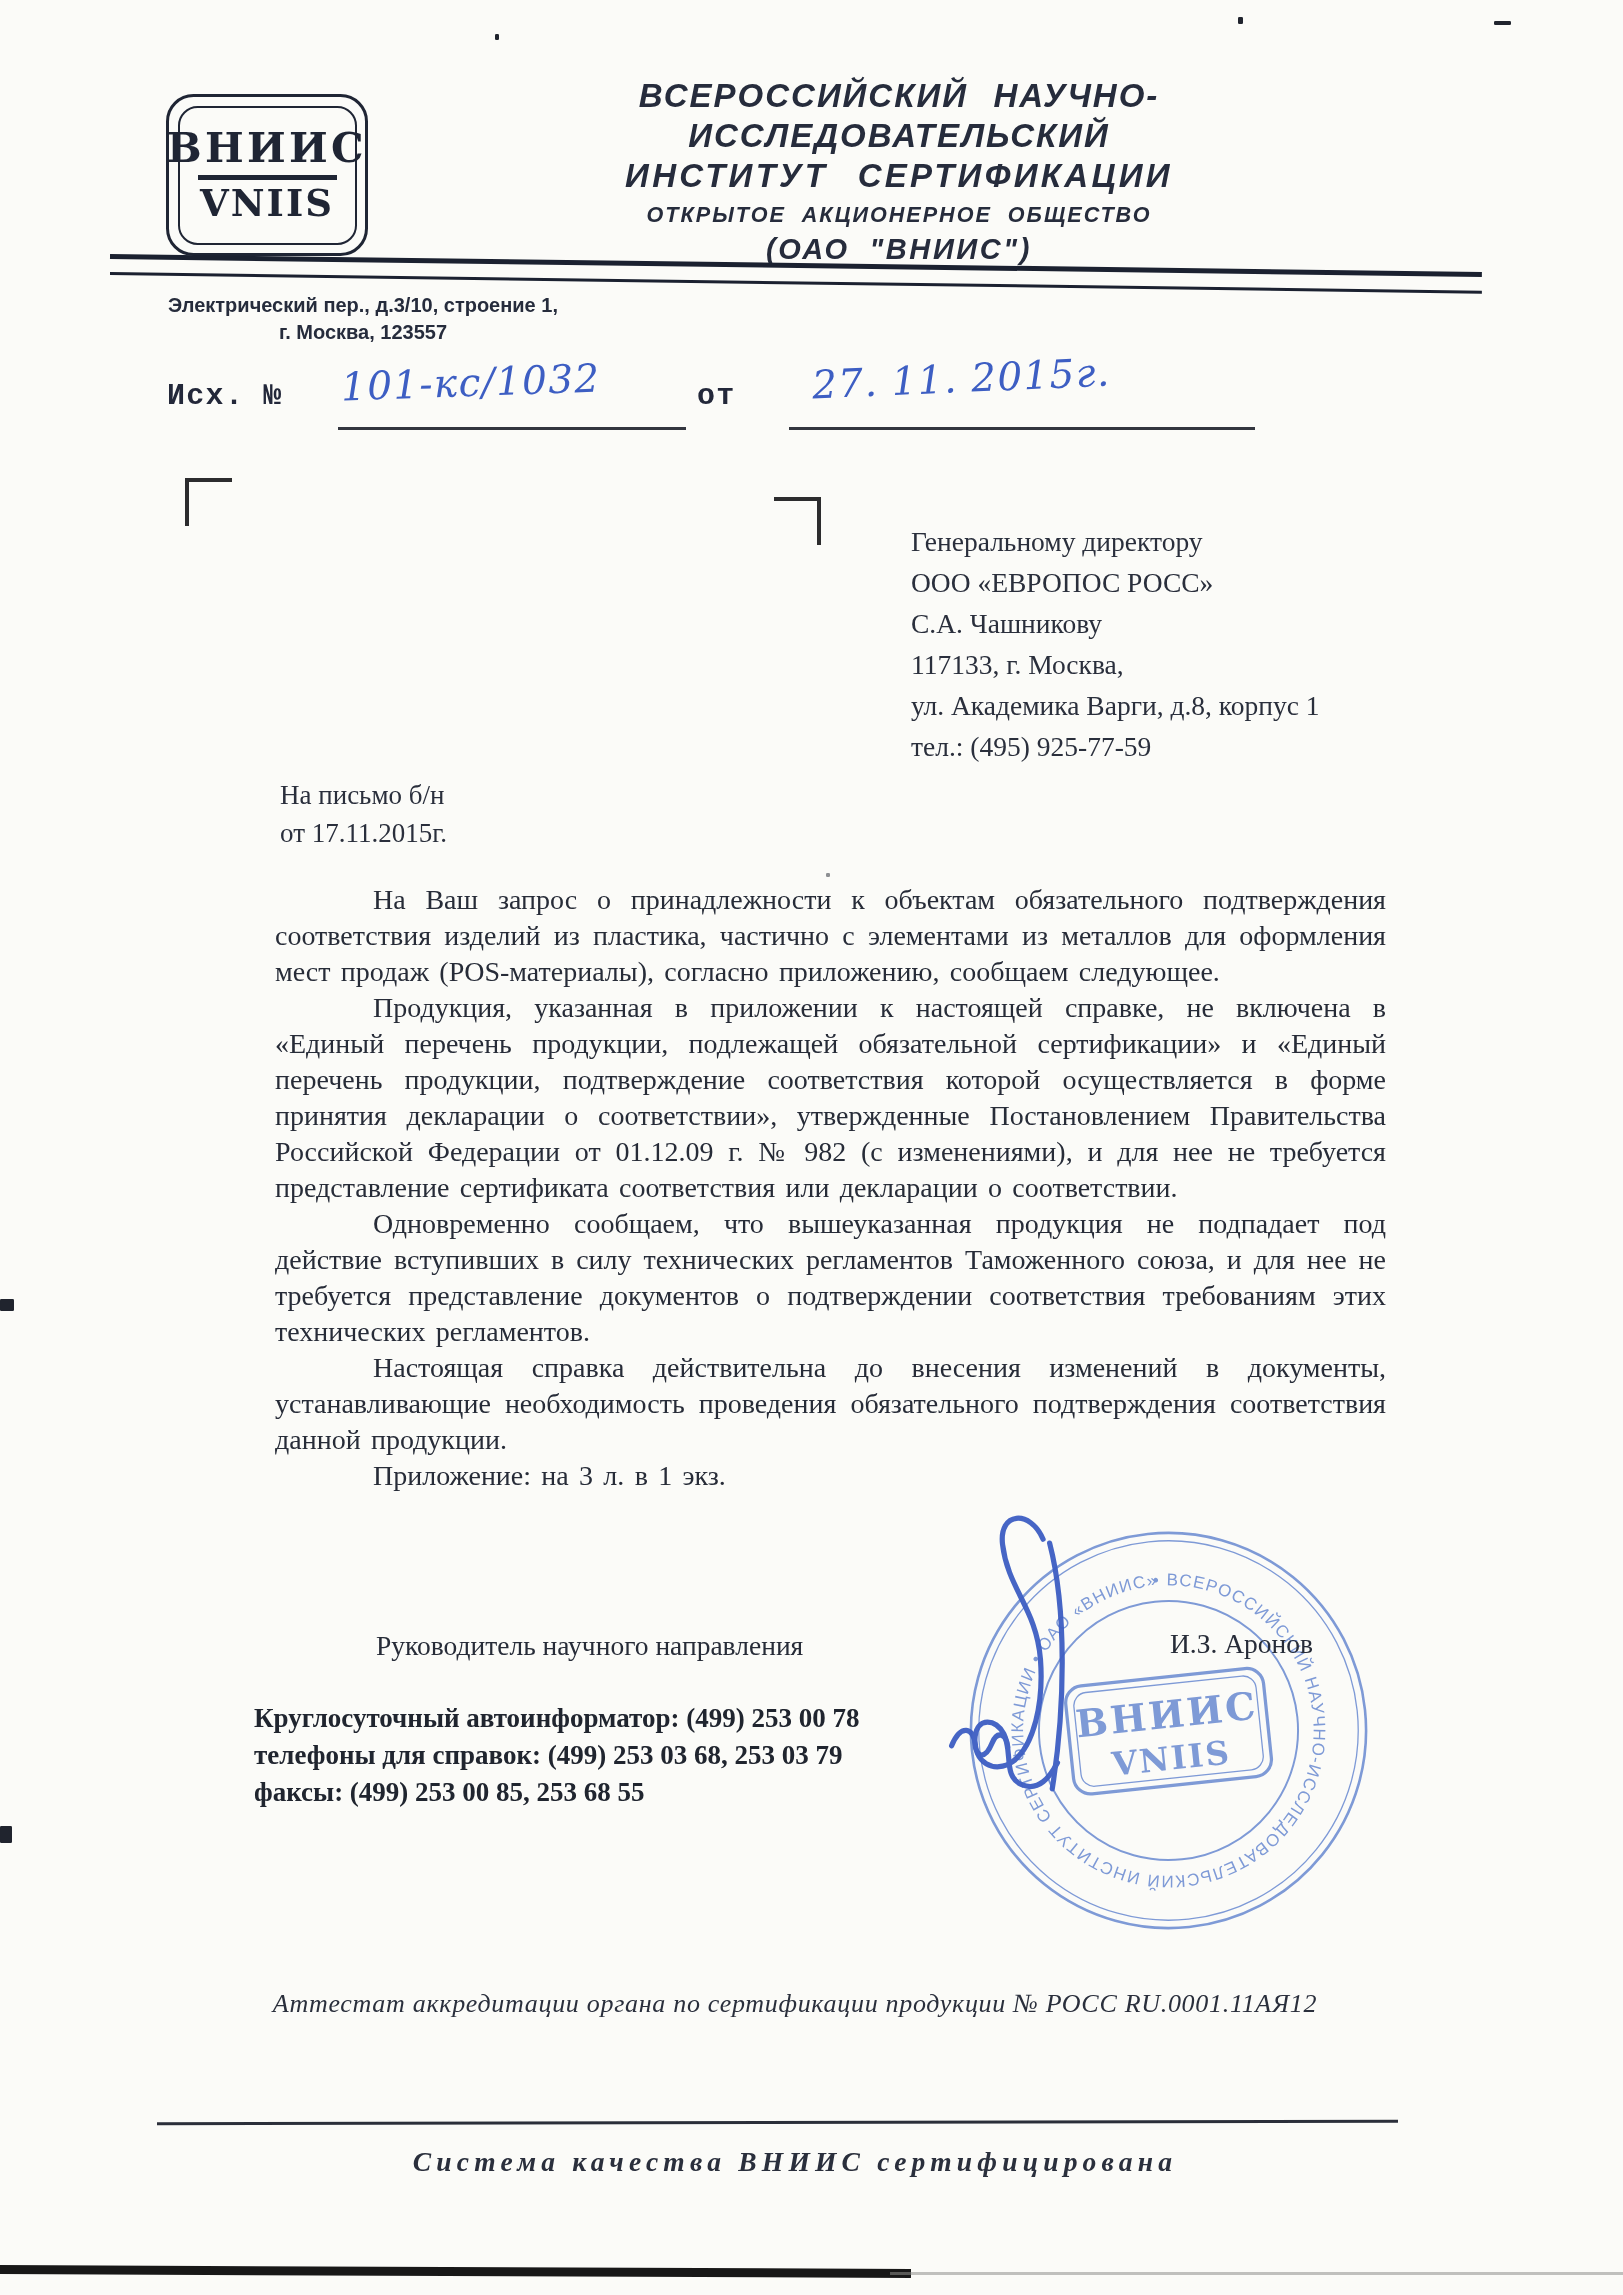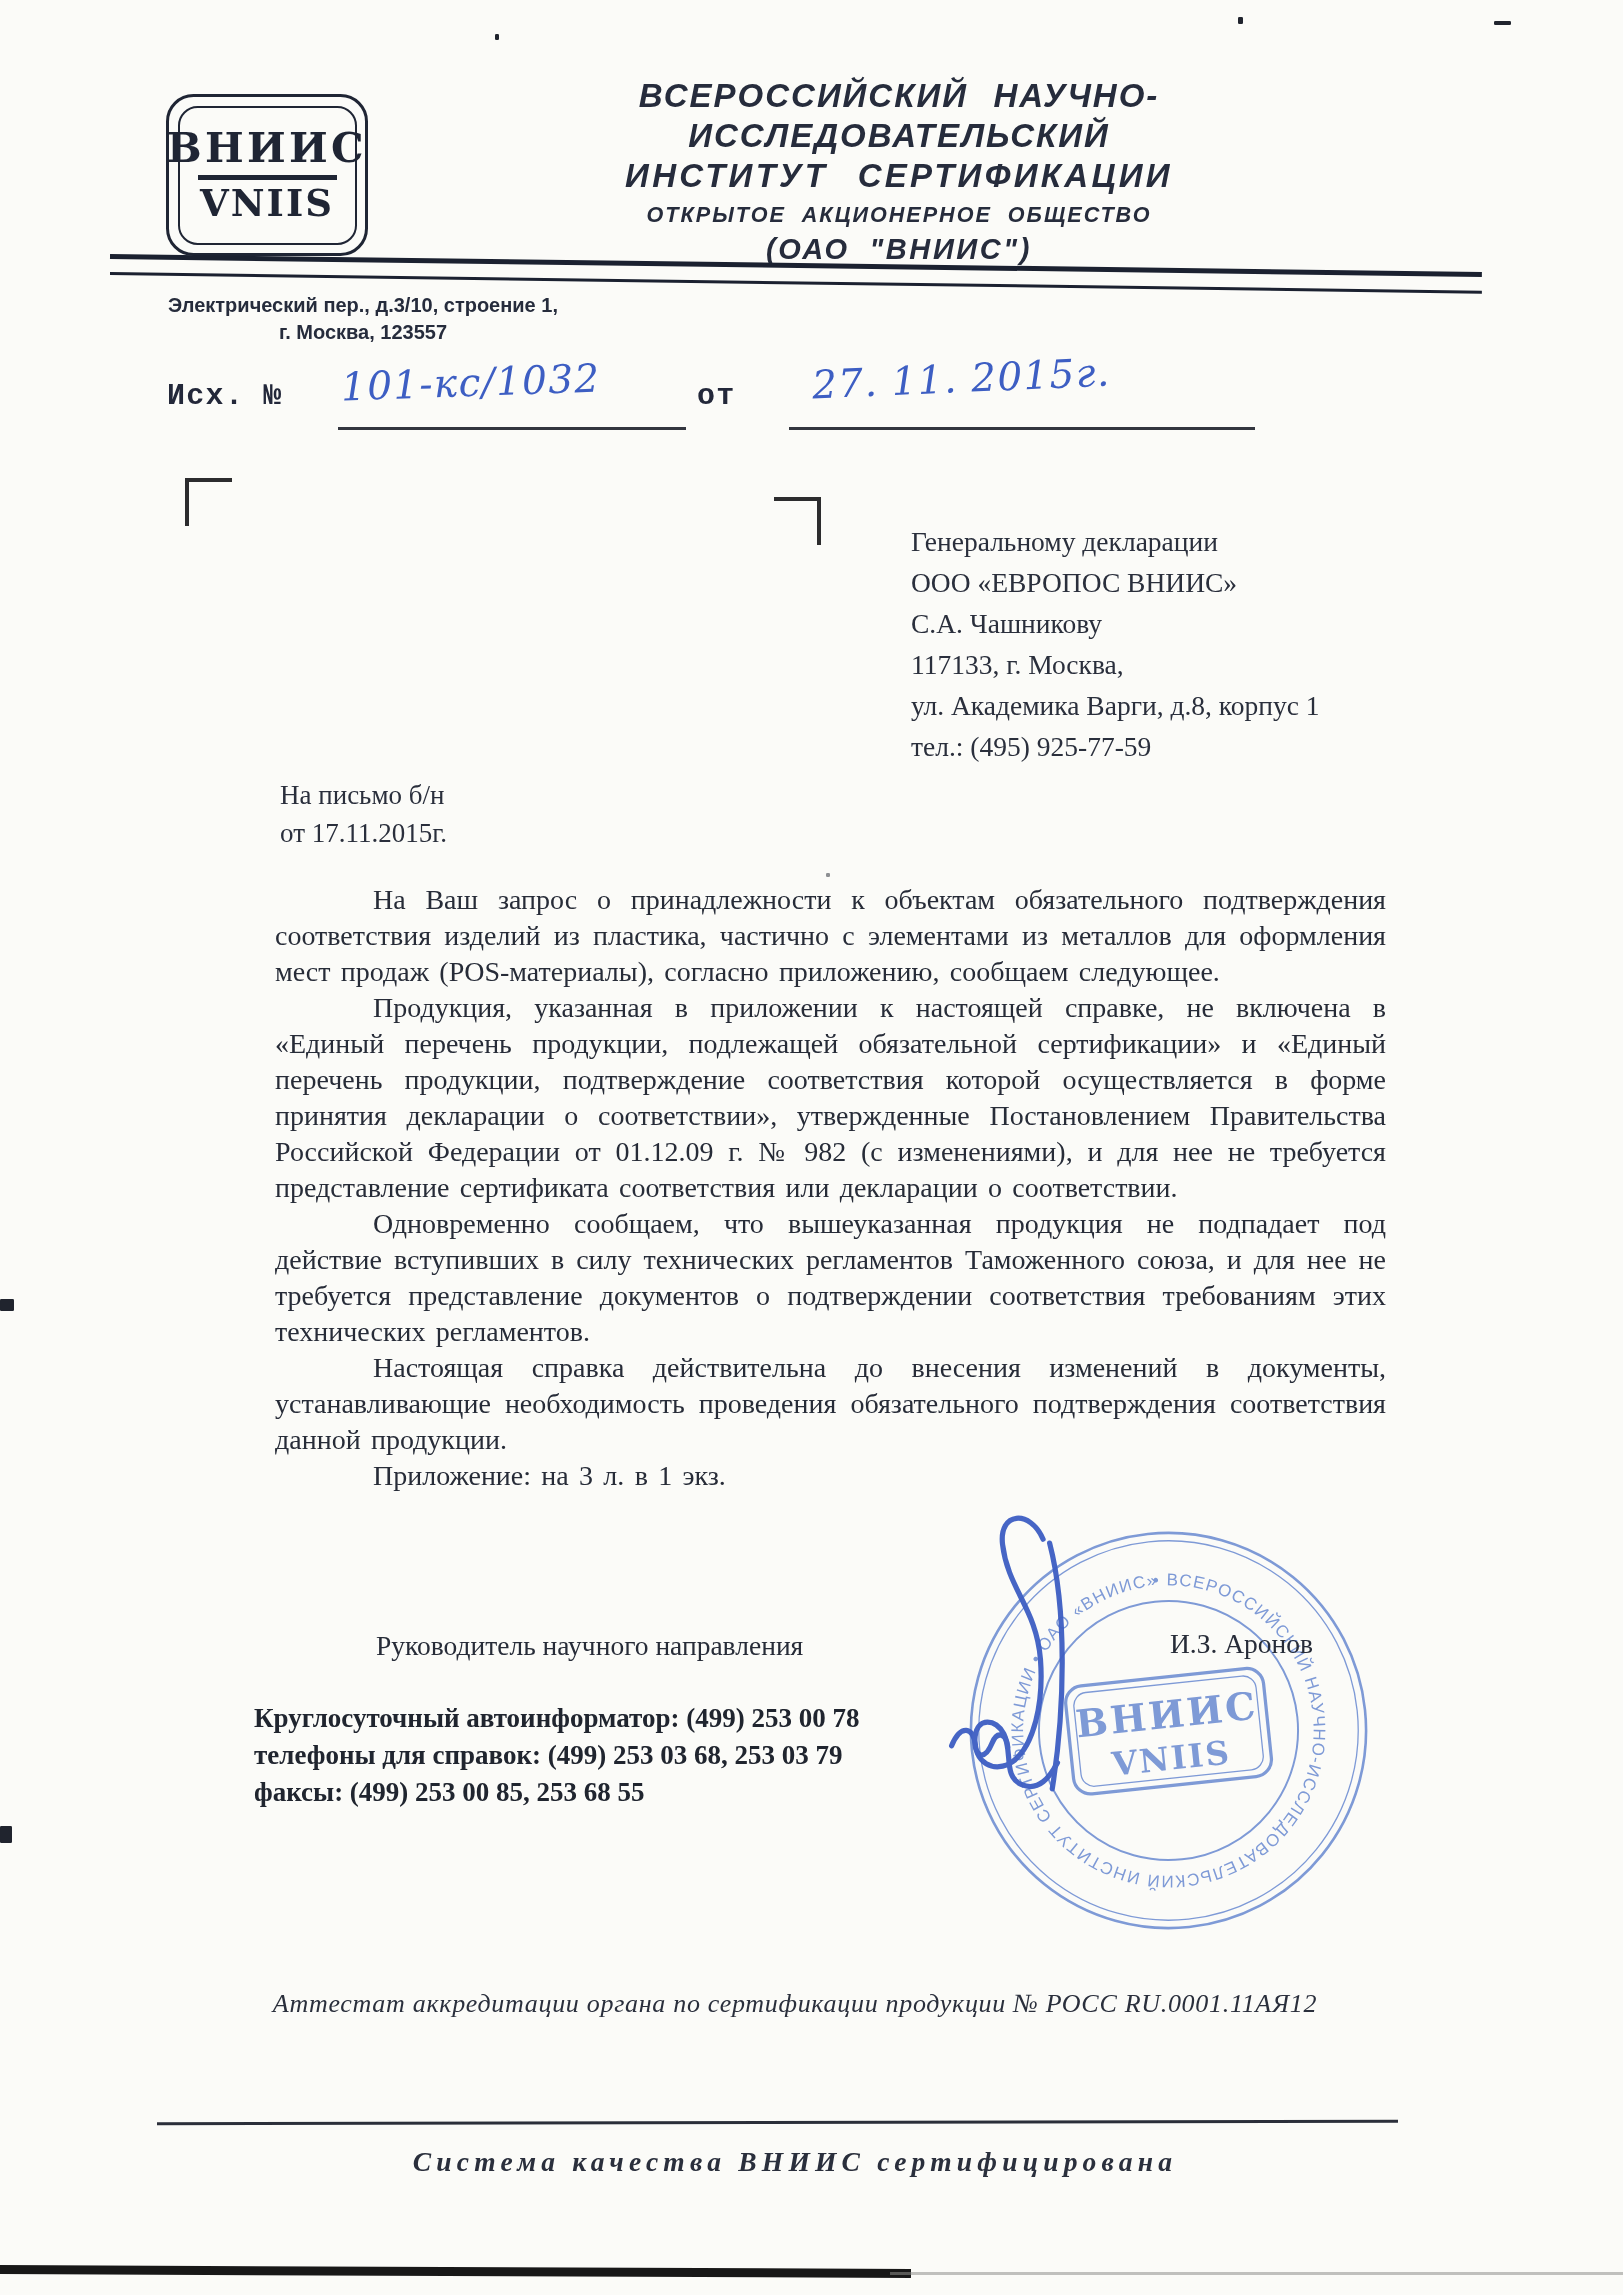--- a/index.html
+++ b/index.html
@@ -145,22 +145,22 @@
   <div class="corner corner-left" style="left:185px;top:478px;">
     <div class="h"></div>
     <div class="v"></div>
   </div>
   <div class="corner corner-right" style="left:774px;top:497px;width:47px;height:48px;">
     <div class="h"></div>
     <div class="v"></div>
   </div>
 
   <div class="recipient">
-    <div>Генеральному декларации</div>
-    <div>ООО «ЕВРОПОС ВНИИС»</div>
+    <div>Генеральному директору</div>
+    <div>ООО «ЕВРОПОС РОСС»</div>
     <div>С.А. Чашникову</div>
     <div>117133, г. Москва,</div>
     <div>ул. Академика Варги, д.8, корпус 1</div>
     <div>тел.: (495) 925-77-59</div>
   </div>
 
   <div class="reply-ref">
     <div>На письмо б/н</div>
     <div>от 17.11.2015г.</div>
   </div>

